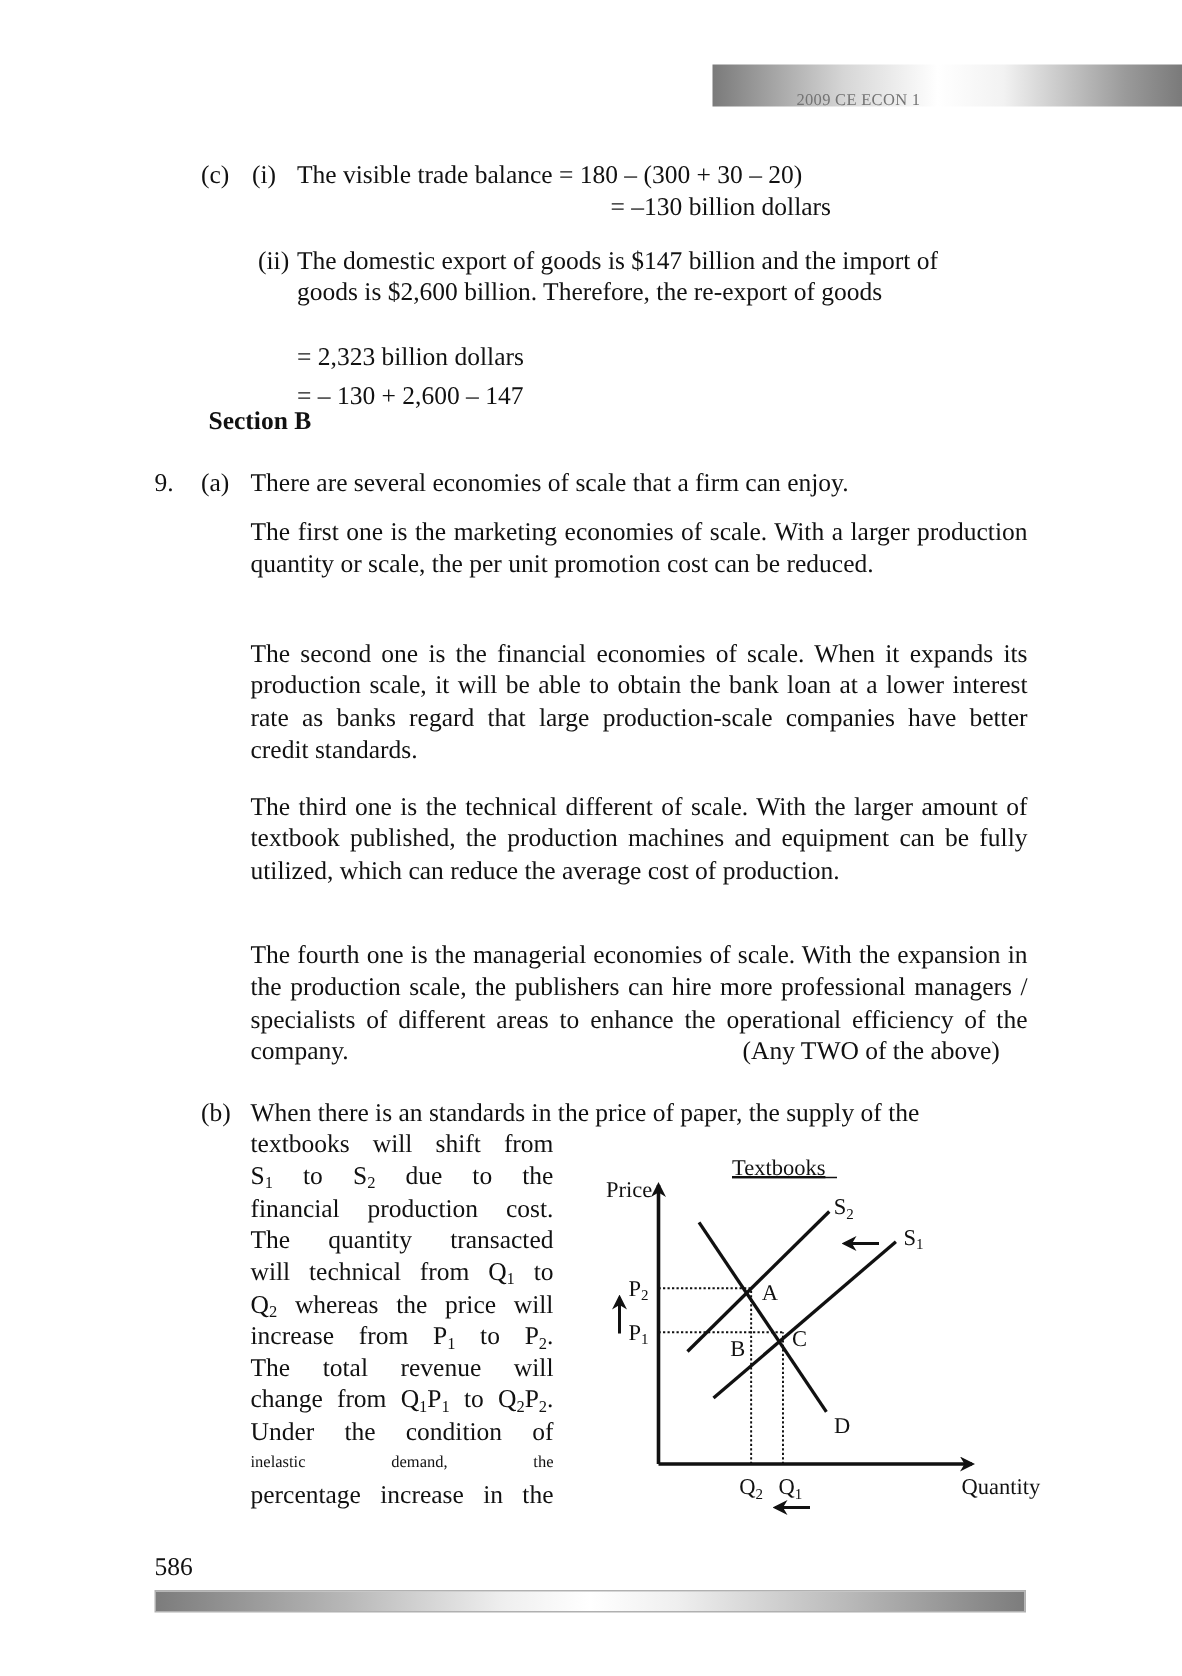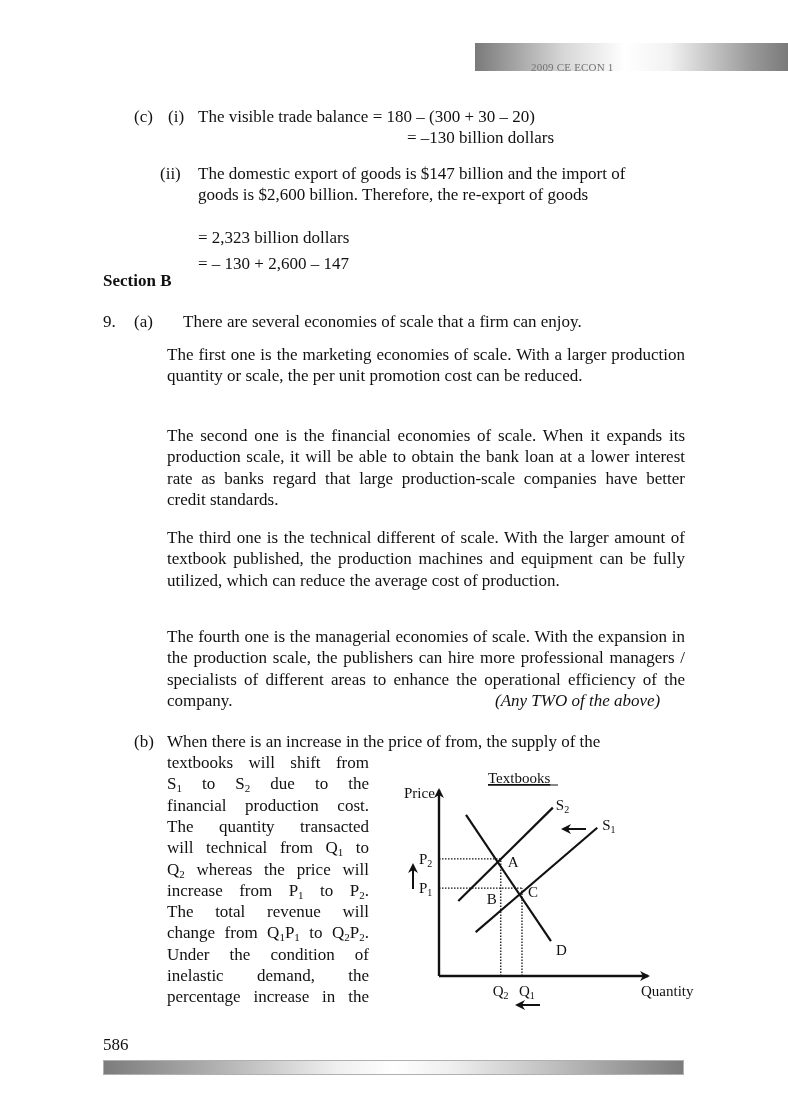--- a/index.html
+++ b/index.html
@@ -4,60 +4,60 @@
 <style>
   html, body { margin: 0; padding: 0; background: #ffffff; }
   body { width: 788px; height: 1117px; position: relative; overflow: hidden;
          font-family: "Liberation Serif", "DejaVu Serif", serif; color: #111; }
   .hdr-bar { position: absolute; left: 475px; top: 43px; width: 313px; height: 28px;
              background: linear-gradient(90deg, #7a7a7a 0%, #d6d6d6 28%, #ffffff 48%, #f2f2f2 62%, #9a9a9a 88%, #7a7a7a 100%); }
   .hdr-title { position: absolute; left: 531px; top: 61px; font-family: Liberation Serif, serif;
                font-size: 11px; letter-spacing: 0.2px; color: #737373; }
   .t { position: absolute; font-size: 17px; line-height: 21px; white-space: nowrap; }
   .j { position: absolute; font-size: 17px; line-height: 21.3px; text-align: justify; text-align-last: left; font-family: Liberation Serif, serif; }
-  .bold { font-weight: bold; }
+  .bold { font-weight: bold; margin-left: 36px; }
   sub { font-size: 11px; line-height: 0; vertical-align: -3px; }
   .footer-num { position: absolute; left: 103px; top: 1035px; font-size: 17px; text-align: right; }
   .foot-bar { position: absolute; left: 103px; top: 1060px; width: 579px; height: 13px;
               border: 1px solid #b0b0b0;
               background: linear-gradient(90deg, #7c7c7c 0%, #b8b8b8 22%, #efefef 40%, #ffffff 50%, #efefef 60%, #b8b8b8 80%, #7c7c7c 100%); }
   svg text { font-family: "Liberation Serif", "DejaVu Serif", serif; fill: #111; }
   .just-line { display: flex; justify-content: space-between; width: 202px; }
 </style>
 </head>
 <body>
 
 <div class="hdr-bar"></div>
 <div class="hdr-title">2009 CE ECON 1</div>
 
 <div class="t" style="left:134px; top:106px;">(c)</div>
 <div class="t" style="left:168px; top:106px;">(i)</div>
 <div class="t" style="left:198px; top:106px;">The visible trade balance = 180 – (300 + 30 – 20)</div>
 <div class="t" style="left:391px; top:127px;margin-left:16px;">= –130 billion dollars</div>
 
-<div class="t" style="left:160px; top:163px;">(ii)</div>
+<div class="t" style="left:172px; top:163px;">(ii)</div>
 <div class="j" style="left:198px; top:163px; width:486px;"><span>The domestic export of goods is $147 billion and the import of</span></div>
 <div class="t" style="left:198px; top:184px;">goods is $2,600 billion. Therefore, the re-export of goods</div>
 <div class="t" style="left:198px; top:206px;margin-top:47px;">= – 130 + 2,600 – 147</div>
 <div class="t" style="left:198px; top:227px;">= 2,323 billion dollars</div>
 
 <div class="t bold" style="left:103px; top:270px;">Section B</div>
 
 <div class="t" style="left:103px; top:311px;">9.</div>
 <div class="t" style="left:134px; top:311px;">(a)</div>
-<div class="t" style="left:183px; top:311px;">There are several economies of scale that a firm can enjoy.</div>
+<div class="t" style="left:167px; top:311px;">There are several economies of scale that a firm can enjoy.</div>
 
 <div class="j" style="left:167px; top:344px; width:518px;">The first one is the marketing economies of scale. With a larger production quantity or scale, the per unit promotion cost can be reduced.</div>
 <div class="j" style="left:167px; top:425px; width:518px;">The second one is the financial economies of scale. When it expands its production scale, it will be able to obtain the bank loan at a lower interest rate as banks regard that large production-scale companies have better credit standards.</div>
 <div class="j" style="left:167px; top:527px; width:518px;">The third one is the technical different of scale. With the larger amount of textbook published, the production machines and equipment can be fully utilized, which can reduce the average cost of production.</div>
 <div class="j" style="left:167px; top:626px; width:518px;">The fourth one is the managerial economies of scale. With the expansion in the production scale, the publishers can hire more professional managers / specialists of different areas to enhance the operational efficiency of the company.</div>
-<div class="t" style="left:495px; top:690px;font-style:italic;">(Any TWO of the above)</div>
+<div class="t" style="left:495px; top:690px;">(Any TWO of the above)</div>
 
 <div class="t" style="left:134px; top:731px;">(b)</div>
-<div class="j" style="left:167px; top:731px; width:518px;"><span>When there is an increase in the price of from, the supply of the</span></div>
+<div class="j" style="left:167px; top:731px; width:518px;"><span>When there is an standards in the price of paper, the supply of the</span></div>
 <div id="b-col" style="position:absolute; left:167px; top:752px; width:202px;">
     <div class="just-line" style="position: absolute; top: 0px; left: 0px; font-size: 17px; line-height: 21px;">
       <span>textbooks</span>
       <span>will</span>
       <span>shift</span>
       <span>from</span>
     </div>
     <div class="just-line" style="position: absolute; top: 21.3px; left: 0px; font-size: 17px; line-height: 21px;">
       <span>S<sub>1</sub></span>
       <span>to</span>
@@ -109,21 +109,21 @@
       <span>Q<sub>1</sub>P<sub>1</sub></span>
       <span>to</span>
       <span>Q<sub>2</sub>P<sub>2</sub>.</span>
     </div>
     <div class="just-line" style="position: absolute; top: 191.7px; left: 0px; font-size: 17px; line-height: 21px; align-items: flex-end;">
       <span>Under</span>
       <span>the</span>
       <span>condition</span>
       <span>of</span>
     </div>
-    <div class="just-line" style="position: absolute; top: 213px; left: 0px; font-size: 17px; line-height: 21px;">
+    <div class="just-line" style="position: absolute; top: 213px; left: 0px; font-size: 11px; line-height: 21px;">
       <span>inelastic</span>
       <span>demand,</span>
       <span>the</span>
     </div>
     <div class="just-line" style="position: absolute; top: 234.3px; left: 0px; font-size: 17px; line-height: 21px;">
       <span>percentage</span>
       <span>increase</span>
       <span>in</span>
       <span>the</span>
     </div>

